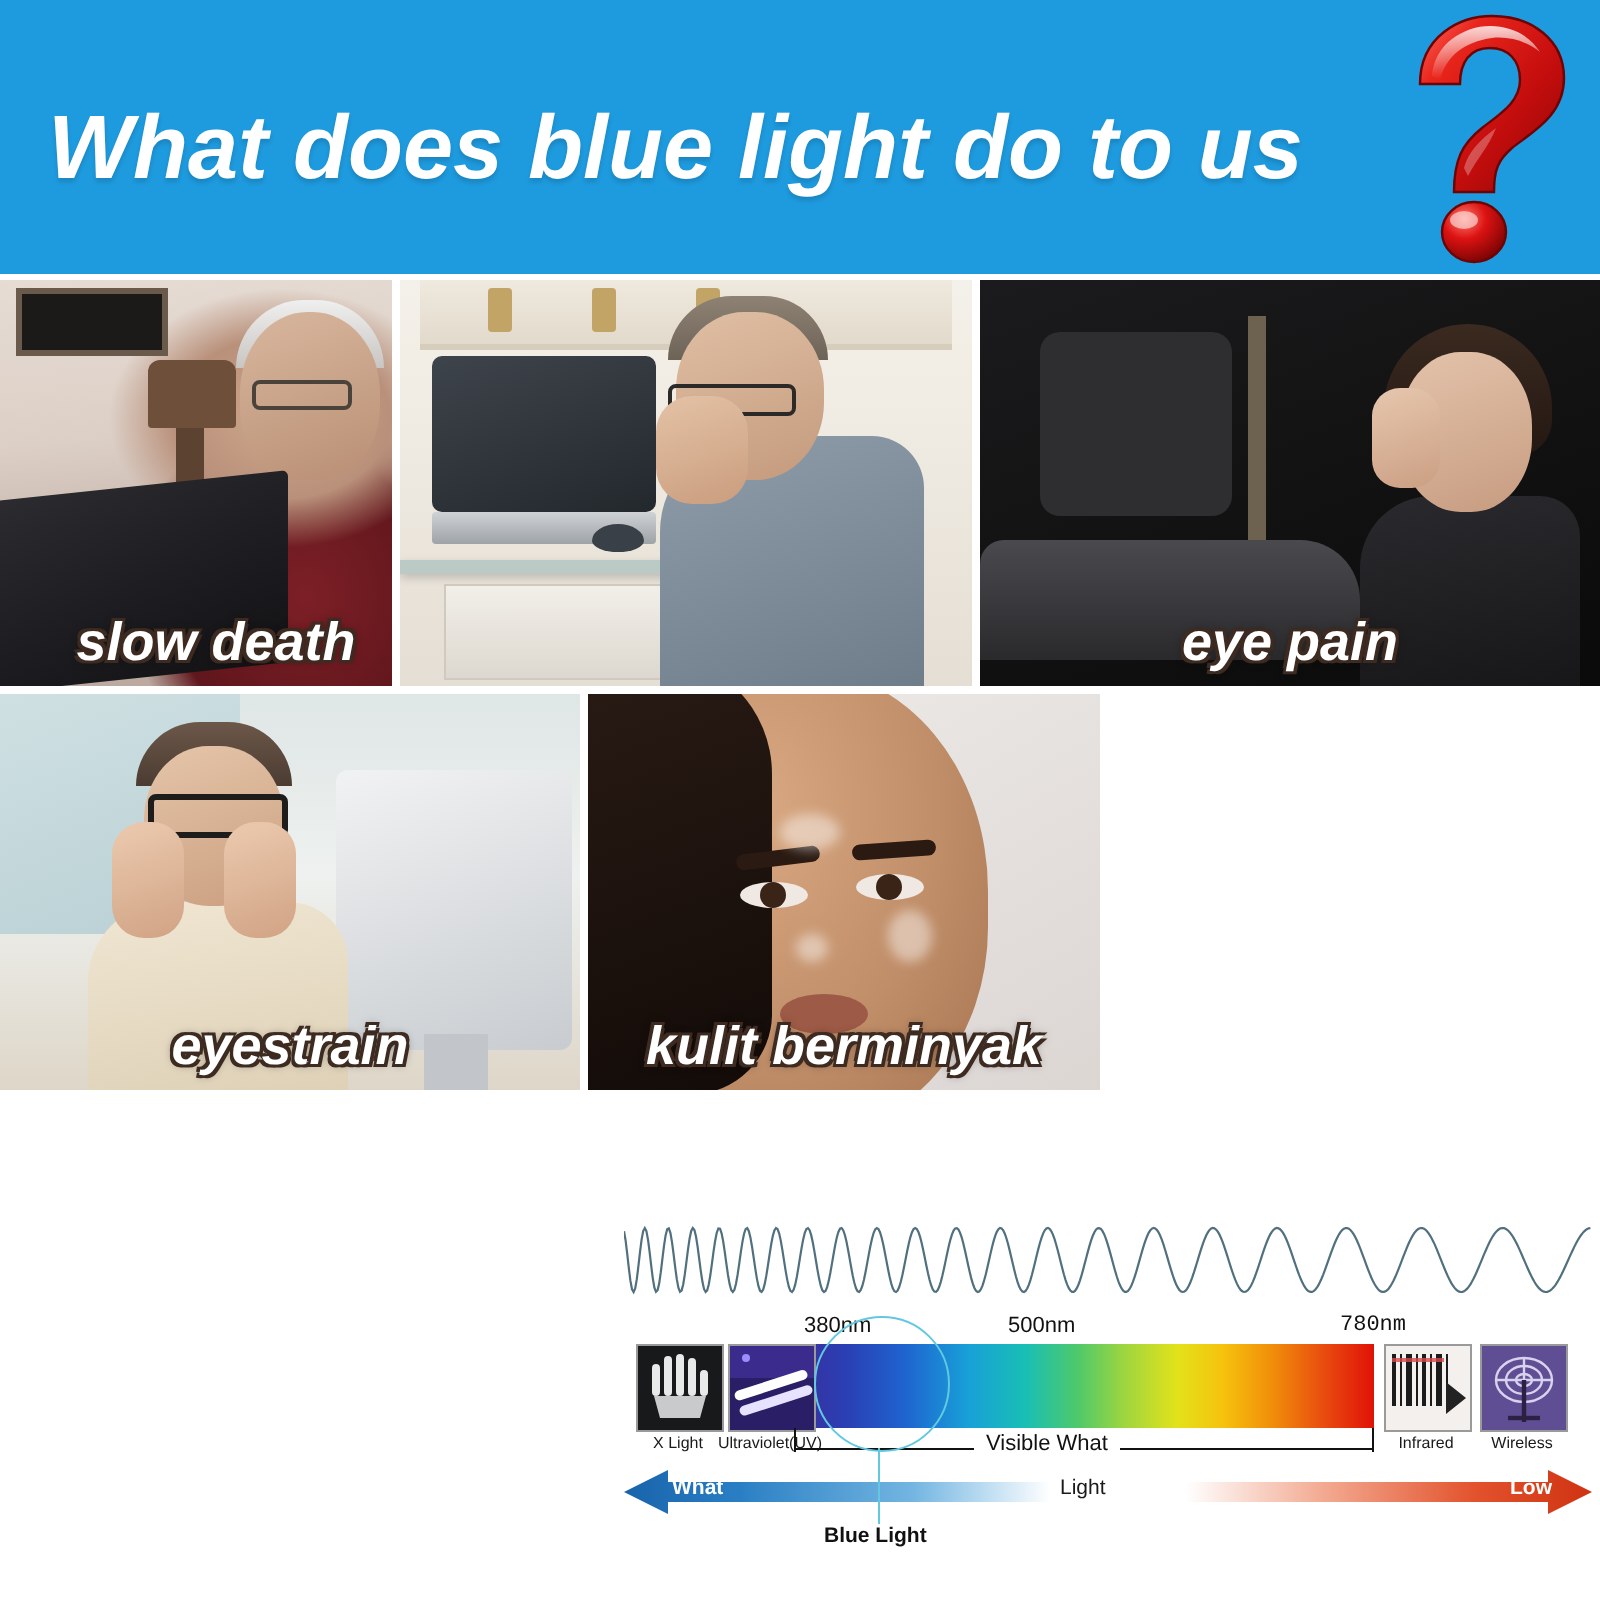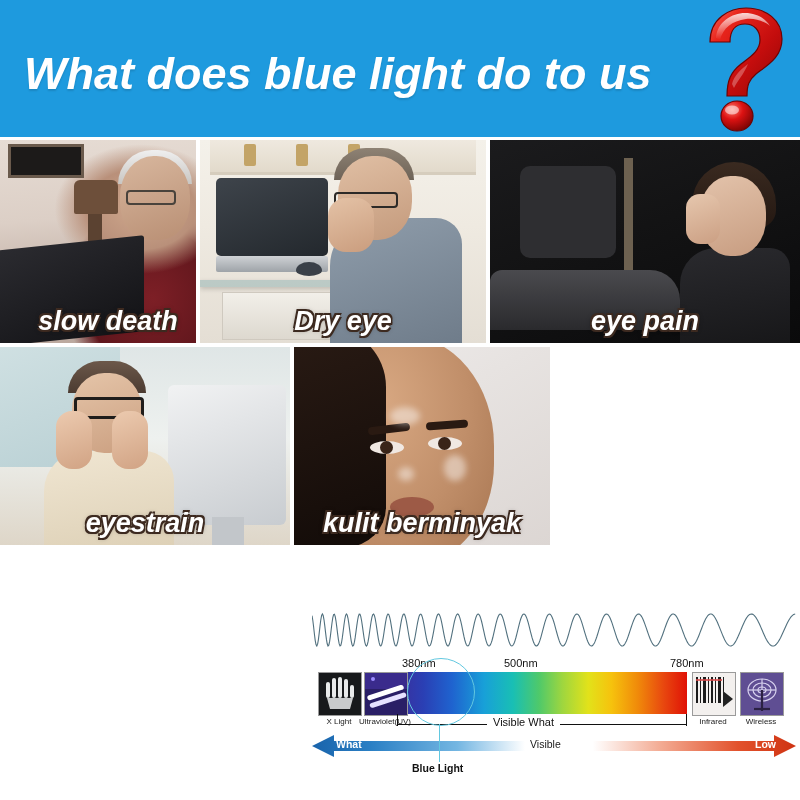--- a/index.html
+++ b/index.html
@@ -158,21 +158,21 @@
   .wave-wrap{position:absolute;left:0;top:0;width:484px;height:48px;}
   .nm{
     position:absolute;
     font-size:11px;
     color:#111;
     font-family:"Liberation Sans", sans-serif;
     white-space:nowrap;
   }
   .nm380{left:90px;top:51px;}
   .nm500{left:192px;top:51px;}
-  .nm780{left:358px;top:51px;}
+  .nm780{left:358px;top:51px;font-family:Liberation Mono, monospace;}
 
   .specbar{
     position:absolute;left:85px;top:66px;width:290px;height:42px;
     background:linear-gradient(to right,
       #3b2f9c 0%,
       #2a3fb4 9%,
       #1f63cf 19%,
       #18a0d8 30%,
       #19bfb4 40%,
       #4fc96a 49%,
@@ -291,21 +291,20 @@
         <div class="kbd"></div>
         <div class="mse"></div>
       <div class="dsk"></div>
         <div class="cab"></div>
       <div class="bod"></div>
         <div class="hr"></div>
         <div class="hd"></div>
       <div class="gl"></div>
         <div class="hnd"></div>
     </div>
-    <div class="cap">Dry eye</div>
   </div>
 
   <div class="cell c3">
     <div class="ph ph3">
       <div class="ch"></div>
         <div class="wd"></div>
         <div class="sofa"></div>
       <div class="bod"></div>
         <div class="hr"></div>
         <div class="hd"></div>
@@ -439,19 +438,19 @@
         <stop offset="44%" stop-color="#ffffff"></stop>
         <stop offset="58%" stop-color="#ffffff"></stop>
         <stop offset="72%" stop-color="#f3ab93"></stop>
         <stop offset="88%" stop-color="#e2522c"></stop>
         <stop offset="100%" stop-color="#cf3312"></stop>
       </linearGradient>
     </defs>
     <path d="M0 12 L22 1 L22 7 L462 7 L462 1 L484 12 L462 23 L462 17 L22 17 L22 23 Z" fill="url(#eng)"></path>
   </svg>
   <div class="en-high">What</div>
-  <div class="en-text">Visible</div>
+  <div class="en-text">Light</div>
   <div class="en-low">Low</div>
 
   <div class="bl-circle"></div>
   <div class="bl-stem"></div>
   <div class="bl-text">Blue Light</div>
 </div>
 
 </body></html>

